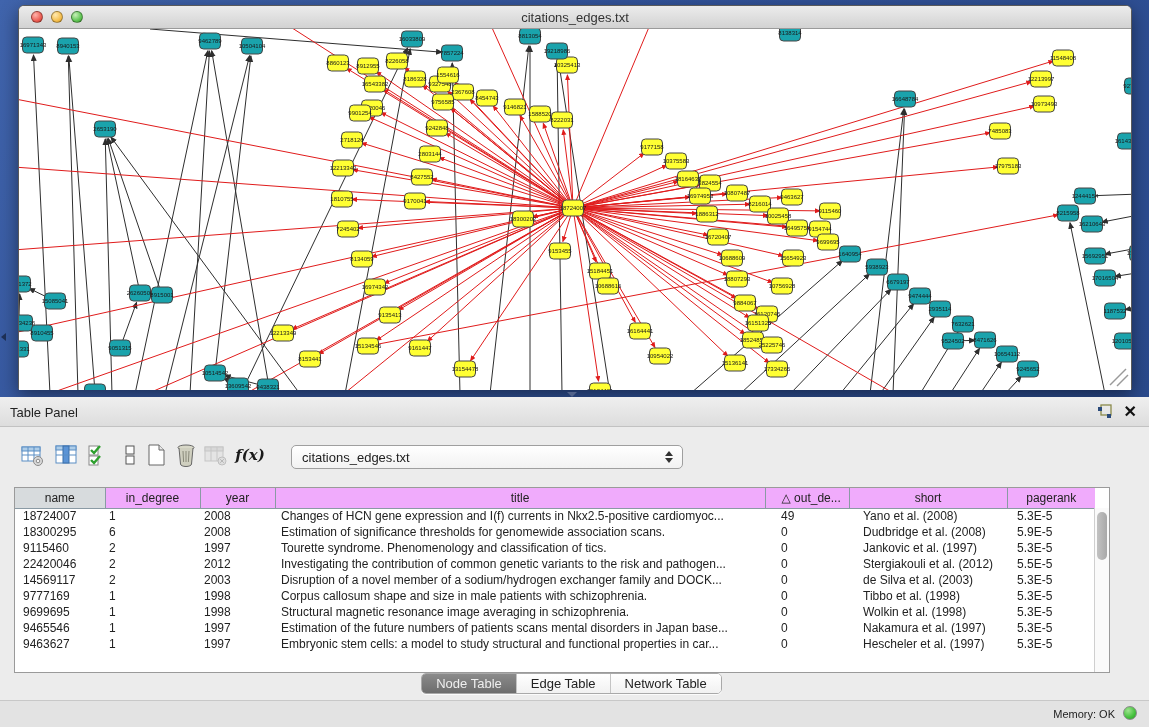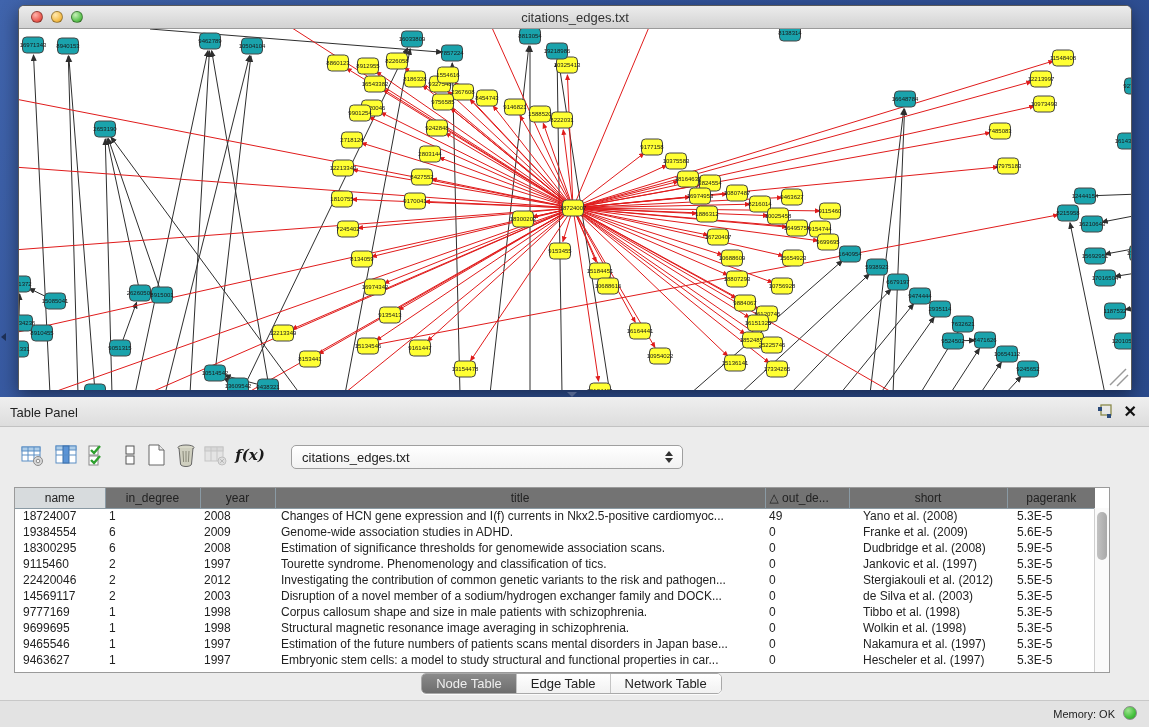--- a/index.html
+++ b/index.html
@@ -41,29 +41,29 @@
   #combo { position:absolute; left:287px; top:8px; width:392px; height:24px; background:linear-gradient(#ffffff,#f2f2f2);
     border:1px solid #9f9f9f; border-radius:5px; display:flex; align-items:center; font-size:13px; color:#222; }
   #combo-text { padding-left:10px; flex:1; }
   #combo-arrows { width:18px; display:flex; flex-direction:column; align-items:center; gap:2px; margin-right:4px; }
   #combo-arrows i { width:0; height:0; border-left:4px solid transparent; border-right:4px solid transparent; }
   #combo-arrows .up { border-bottom:5px solid #333; }
   #combo-arrows .dn { border-top:5px solid #333; }
 
   #grid-wrap { position:absolute; left:14px; top:90px; width:1096px; height:186px; background:#fff; border:1px solid #9a9a9a; }
   table { border-collapse:collapse; table-layout:fixed; width:1080px; font-size:12px; }
-  th { height:20px; background:#737373; border:1px solid #8a9aa4; border-top:none; font-weight:normal; color:#222; text-align:center; overflow:hidden; white-space:nowrap; }
+  th { height:20px; background:#f0abfc; border:1px solid #8a9aa4; border-top:none; font-weight:normal; color:#222; text-align:center; overflow:hidden; white-space:nowrap; }
   th:first-child { background:#D7DBDD; border-left:none; }
   th:last-child { border-right:none; }
   td { height:16px; padding:0 4px; color:#222; white-space:nowrap; overflow:hidden; border:none; }
   th:nth-child(1),td:nth-child(1){width:90px;margin-top:40px;}  td:nth-child(1){padding-left:8px;}
   th:nth-child(2),td:nth-child(2){width:95px;}
   th:nth-child(3),td:nth-child(3){width:75px;}
   th:nth-child(4),td:nth-child(4){width:490px;}
-  th:nth-child(5),td:nth-child(5){width:84px; text-align:left; padding-left:4px;margin-left:43px;}
+  th:nth-child(5),td:nth-child(5){width:84px; text-align:left; padding-left:16px;margin-left:43px;}
   th:nth-child(6),td:nth-child(6){width:158px;} td:nth-child(6){padding-left:14px;}
   th:nth-child(7),td:nth-child(7){width:88px;}  td:nth-child(7){padding-left:10px;}
   th:nth-child(6),th:nth-child(7){text-align:center;}
   tbody tr td:nth-child(4){padding-left:6px;}
   #vscroll { position:absolute; right:0; top:20px; bottom:0; width:15px; background:#fafafa; border-left:1px solid #cfcfcf; }
   #vthumb { position:absolute; left:2px; top:4px; width:10px; height:48px; border-radius:5px;
     background:linear-gradient(90deg,#c2c2c2,#a8a8a8); }
 
   #tabs { position:absolute; left:0; top:276px; width:1143px; height:24px; display:flex; justify-content:center; }
   #seg { display:flex; height:21px; border:1px solid #a9a9a9; border-radius:5px; overflow:hidden; background:#fdfdfd;
@@ -797,29 +797,20 @@
             <tr>
               <td>18724007</td>
               <td>1</td>
               <td>2008</td>
               <td>Changes of HCN gene expression and I(f) currents in Nkx2.5-positive cardiomyoc...</td>
               <td>49</td>
               <td>Yano et al. (2008)</td>
               <td>5.3E-5</td>
             </tr>
             <tr>
-              <td>19384554</td>
-              <td>6</td>
-              <td>2009</td>
-              <td>Genome-wide association studies in ADHD.</td>
-              <td>0</td>
-              <td>Franke et al. (2009)</td>
-              <td>5.6E-5</td>
-            </tr>
-            <tr>
               <td>18300295</td>
               <td>6</td>
               <td>2008</td>
               <td>Estimation of significance thresholds for genomewide association scans.</td>
               <td>0</td>
               <td>Dudbridge et al. (2008)</td>
               <td>5.9E-5</td>
             </tr>
             <tr>
               <td>9115460</td>

